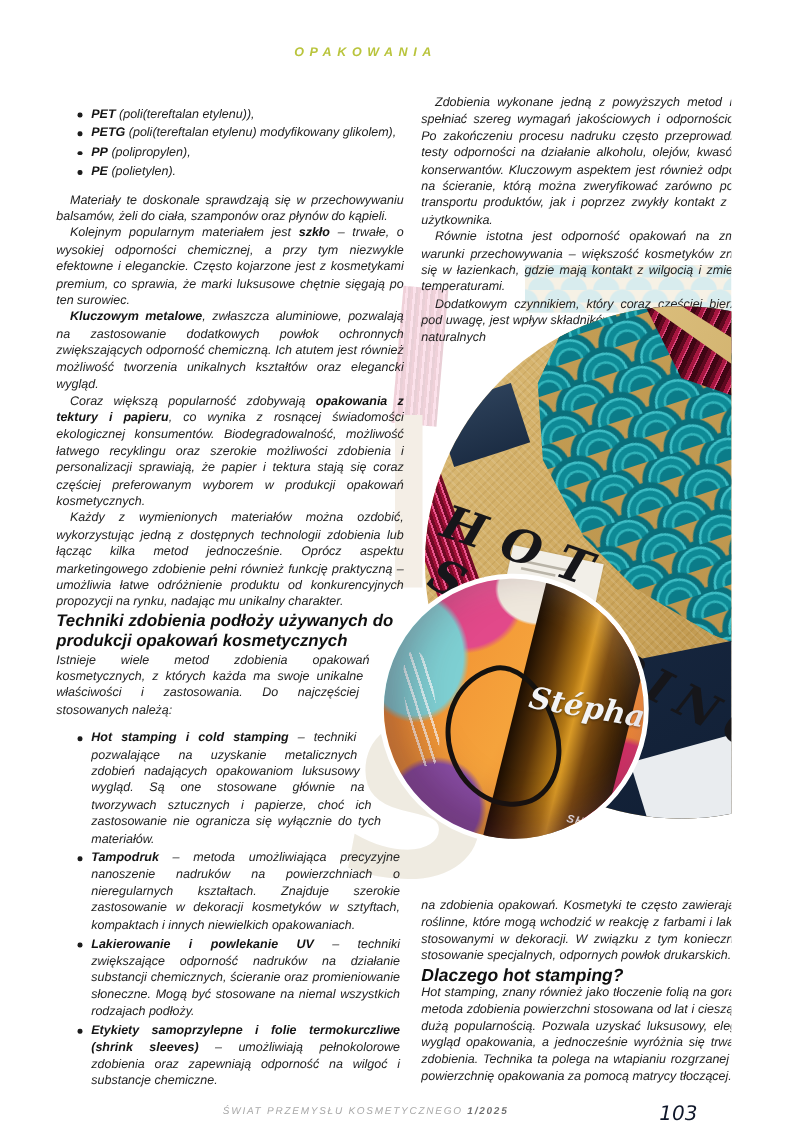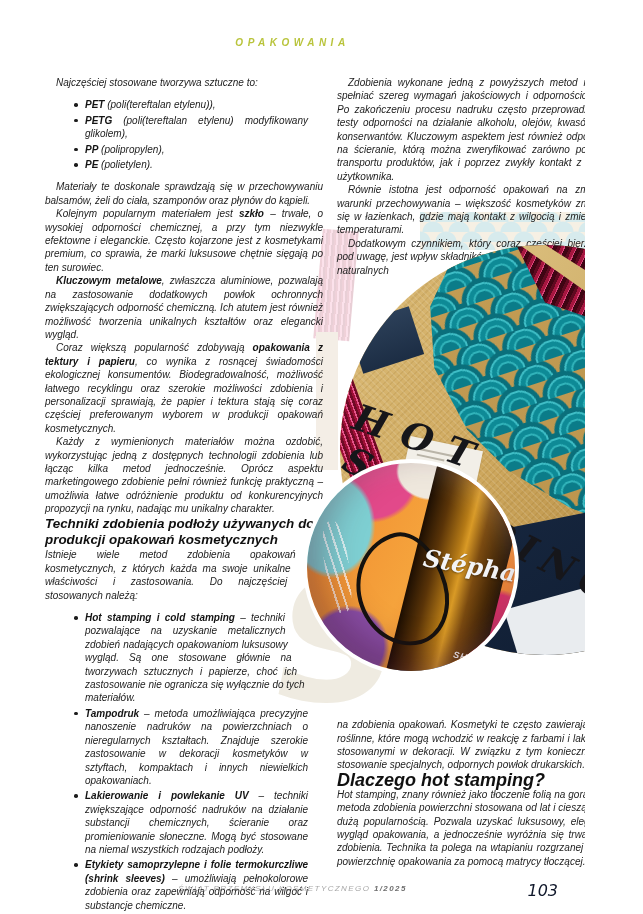--- a/index.html
+++ b/index.html
@@ -13,27 +13,27 @@
   .footer-line b{color:#6f6f6f;}
   .page-num{position:absolute;right:27px;bottom:14px;font-size:16px;color:#0f172a;
           font-family:"DejaVu Sans",sans-serif;}
   
   .col{position:absolute;top:76px;font-size:10px;line-height:13.4px;z-index:2;}
   .col-left{left:45px;width:278px;}
   .col-right{left:337px;width:276px;}
   .col p{margin:0;text-align:justify;hyphens:auto;}
   .ind{text-indent:11px;}
   b{color:#141414;}
-  ul{margin:9px 15px;padding:0 0 0 13px;list-style:none;}
+  ul{margin:9px 3px;padding:0 0 0 13px;list-style:none;}
   ul li{position:relative;padding-left:12px;text-align:justify;hyphens:auto;margin-bottom:2px;}
   ul li::before{content:"";position:absolute;left:1px;top:5px;width:3.5px;height:3.5px;
           border-radius:50%;background:#1c1c1c;}
   .sec-heading{font-size:13.4px;line-height:16.4px;font-weight:bold;color:#101010;
           margin:13px 0 4px;text-align:left;text-indent:0;}
-  .sub-heading{font-size:18px;line-height:16px;font-weight:bold;color:#101010;
+  .sub-heading{font-size:14px;line-height:16px;font-weight:bold;color:#101010;
           margin:9px 0 3px;text-align:left;text-indent:0;}
   .wrap-spacer{float:right;width:55px;height:235px;margin-left:5px;
           shape-outside:circle(122px at 144px 96px);}
   .photo-spacer{height:441px;}
   
   .wm{position:absolute;inset:0;z-index:1;}
   .wm div{position:absolute;}
   .wm-letter{font-family:"DejaVu Sans",sans-serif;font-weight:bold;line-height:1;}
   .wm-s{left:276px;top:556px;font-size:172px;color:#efebe1;}
   .wm-w{left:563px;top:468px;font-size:118px;color:#e7ebee;}
@@ -117,21 +117,20 @@
 
   <div class="wm">
     <div class="wm-scales"></div>
     <div class="wm-pink"></div>
     <div class="wm-beige"></div>
     <div class="wm-letter wm-s">S</div>
     <div class="wm-letter wm-w">W</div>
   </div>
 
   <div class="col col-left">
-    <p class="ind"><span>Najczęściej stosowane tworzywa sztuczne to:</span></p>
     <ul>
       <li><b>PET</b><span> (poli(tereftalan etylenu)),</span></li>
       <li><b>PETG</b><span> (poli(tereftalan etylenu) modyfikowany glikolem),</span></li>
       <li><b>PP</b><span> (polipropylen),</span></li>
       <li><b>PE</b><span> (polietylen).</span></li>
     </ul>
     <p class="ind"><span>Materiały te doskonale sprawdzają się w przechowywaniu balsamów, żeli do ciała, szamponów oraz płynów do kąpieli.</span></p>
     <p class="ind"><span>Kolejnym popularnym materiałem jest </span><b>szkło</b><span> – trwałe, o wysokiej odporności chemicznej, a przy tym niezwykle efektowne i eleganckie. Często kojarzone jest z kosmetykami premium, co sprawia, że marki luksusowe chętnie sięgają po ten surowiec.</span></p>
     <p class="ind"><b>Kluczowym metalowe</b><span>, zwłaszcza aluminiowe, pozwalają na zastosowanie dodatkowych powłok ochronnych zwiększających odporność chemiczną. Ich atutem jest również możliwość tworzenia unikalnych kształtów oraz elegancki wygląd.</span></p>
     <p class="ind"><span>Coraz większą popularność zdobywają </span><b>opakowania z tektury i papieru</b><span>, co wynika z rosnącej świadomości ekologicznej konsumentów. Biodegradowalność, możliwość łatwego recyklingu oraz szerokie możliwości zdobienia i personalizacji sprawiają, że papier i tektura stają się coraz częściej preferowanym wyborem w produkcji opakowań kosmetycznych.</span></p>

